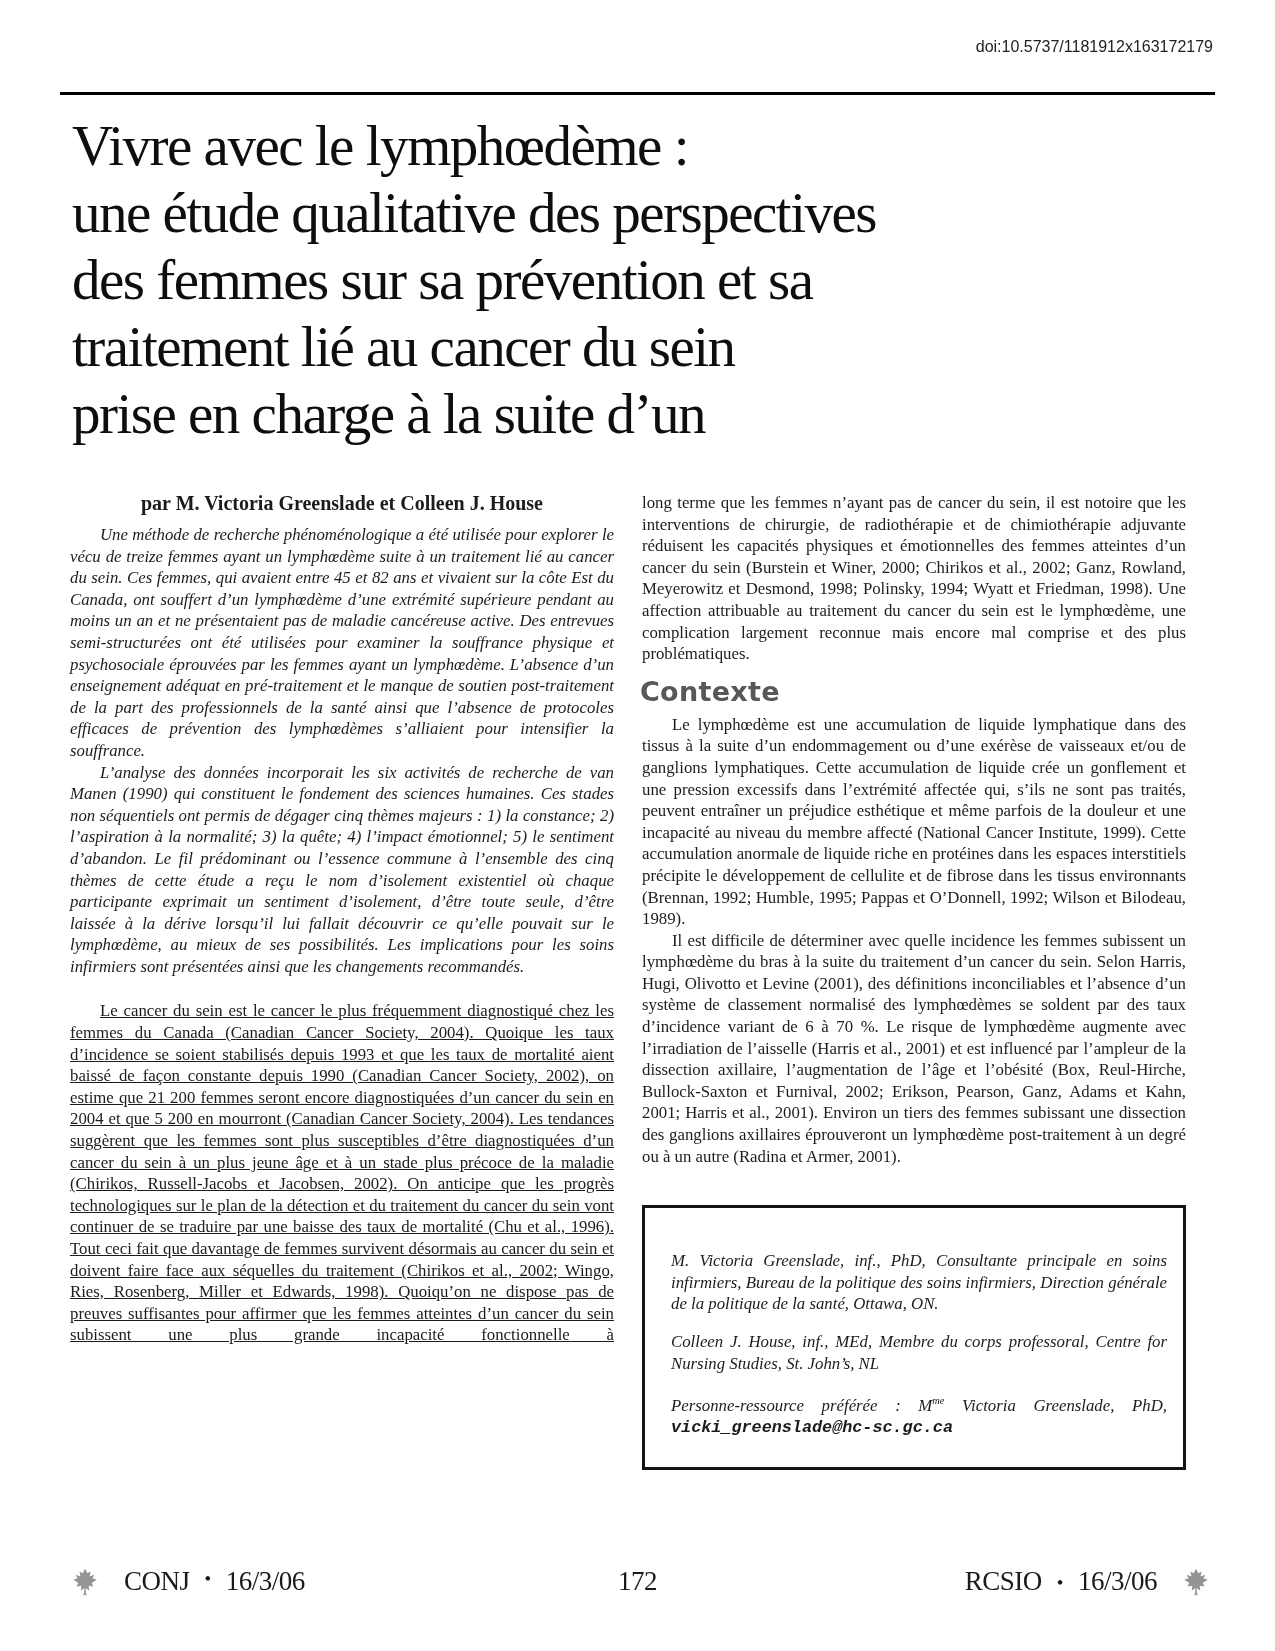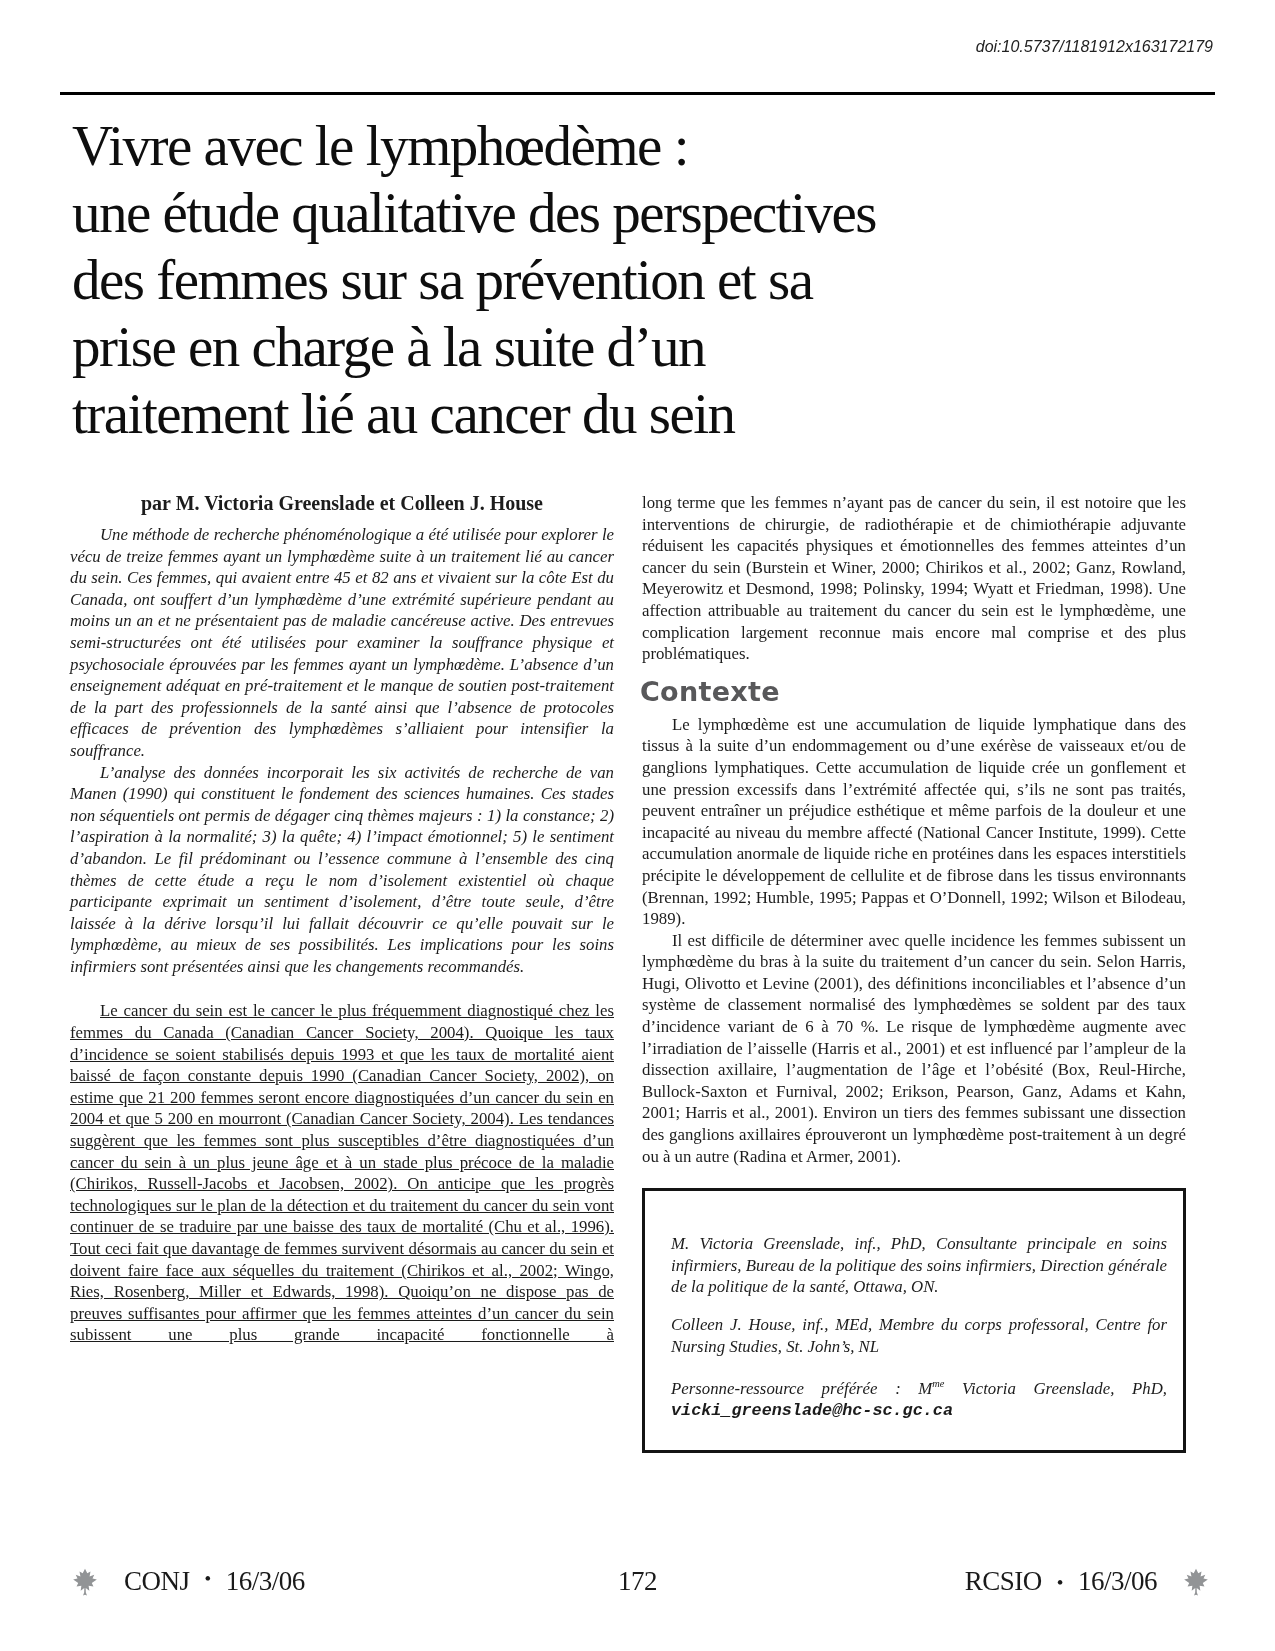--- a/index.html
+++ b/index.html
@@ -4,21 +4,21 @@
 <style>
   html,body{margin:0;padding:0;}
   body{
     width:1275px;height:1651px;position:relative;overflow:hidden;
     background:#ffffff;color:#1c1c1c;
     font-family:"Liberation Serif", serif;
   }
   .doi{
     position:absolute;top:38px;right:62px;
     font-family:"Liberation Sans", sans-serif;
-    font-size:16px;color:#222;letter-spacing:0;font-style:italic;
+    font-size:16px;color:#222;letter-spacing:0;
   }
   .rule{
     position:absolute;top:92px;left:60px;right:60px;height:3px;background:#000;
   }
   .title{
     position:absolute;left:72px;top:112px;width:1145px;
     font-size:57px;line-height:67px;letter-spacing:-1.5px;color:#0e0e0e;
   }
   .col{position:absolute;top:492px;width:544px;}
   .col-left{left:70px;}
@@ -33,21 +33,21 @@
   }
   .sect-ctx{margin-top:11px;}
   p.body{
     margin:0;text-align:justify;font-size:16.8px;line-height:21.6px;
   }
   p.ind{text-indent:30px;}
   p.ital{font-style:italic;}
   p.gap-top{margin-top:23px;text-decoration:underline;}
   p.jlast{text-align-last:justify;}
   .bio-box{
-    margin-top:21px;border:3px solid #141414;
+    margin-top:38px;border:3px solid #141414;
     padding:42px 16px 28px 26px;
   }
   .bio-box p{
     margin:0 0 16px 0;text-align:justify;font-style:italic;
     font-size:16.8px;line-height:21.6px;
   }
   .bio-box p:last-child{margin-bottom:0;}
   .bio-box sup{font-size:0.62em;}
   .email{font-weight:bold;font-family:Liberation Mono, monospace;}
   .footer{
@@ -65,22 +65,22 @@
 </head>
 <body>
 
 <div class="doi">doi:10.5737/1181912x163172179</div>
 <div class="rule"></div>
 
 <div class="title">
   <div>Vivre avec le lymphœdème :</div>
   <div>une étude qualitative des perspectives</div>
   <div>des femmes sur sa prévention et sa</div>
+  <div>traitement lié au cancer du sein</div>
   <div>prise en charge à la suite d’un</div>
-  <div>traitement lié au cancer du sein</div>
 </div>
 
 <div class="col col-left">
   <p class="byline">par M. Victoria Greenslade et Colleen J. House</p>
   <p class="body ind ital">Une méthode de recherche phénoménologique a été utilisée pour explorer le vécu de treize femmes ayant un lymphœdème suite à un traitement lié au cancer du sein. Ces femmes, qui avaient entre 45 et 82 ans et vivaient sur la côte Est du Canada, ont souffert d’un lymphœdème d’une extrémité supérieure pendant au moins un an et ne présentaient pas de maladie cancéreuse active. Des entrevues semi-structurées ont été utilisées pour examiner la souffrance physique et psychosociale éprouvées par les femmes ayant un lymphœdème. L’absence d’un enseignement adéquat en pré-traitement et le manque de soutien post-traitement de la part des professionnels de la santé ainsi que l’absence de protocoles efficaces de prévention des lymphœdèmes s’alliaient pour intensifier la souffrance.</p>
   <p class="body ind ital">L’analyse des données incorporait les six activités de recherche de van Manen (1990) qui constituent le fondement des sciences humaines. Ces stades non séquentiels ont permis de dégager cinq thèmes majeurs : 1) la constance; 2) l’aspiration à la normalité; 3) la quête; 4) l’impact émotionnel; 5) le sentiment d’abandon. Le fil prédominant ou l’essence commune à l’ensemble des cinq thèmes de cette étude a reçu le nom d’isolement existentiel où chaque participante exprimait un sentiment d’isolement, d’être toute seule, d’être laissée à la dérive lorsqu’il lui fallait découvrir ce qu’elle pouvait sur le lymphœdème, au mieux de ses possibilités. Les implications pour les soins infirmiers sont présentées ainsi que les changements recommandés.</p>
   <p class="body ind gap-top jlast">Le cancer du sein est le cancer le plus fréquemment diagnostiqué chez les femmes du Canada (Canadian Cancer Society, 2004). Quoique les taux d’incidence se soient stabilisés depuis 1993 et que les taux de mortalité aient baissé de façon constante depuis 1990 (Canadian Cancer Society, 2002), on estime que 21 200 femmes seront encore diagnostiquées d’un cancer du sein en 2004 et que 5 200 en mourront (Canadian Cancer Society, 2004). Les tendances suggèrent que les femmes sont plus susceptibles d’être diagnostiquées d’un cancer du sein à un plus jeune âge et à un stade plus précoce de la maladie (Chirikos, Russell-Jacobs et Jacobsen, 2002). On anticipe que les progrès technologiques sur le plan de la détection et du traitement du cancer du sein vont continuer de se traduire par une baisse des taux de mortalité (Chu et al., 1996). Tout ceci fait que davantage de femmes survivent désormais au cancer du sein et doivent faire face aux séquelles du traitement (Chirikos et al., 2002; Wingo, Ries, Rosenberg, Miller et Edwards, 1998). Quoiqu’on ne dispose pas de preuves suffisantes pour affirmer que les femmes atteintes d’un cancer du sein subissent une plus grande incapacité fonctionnelle à</p>
 </div>
 
 <div class="col col-right">

